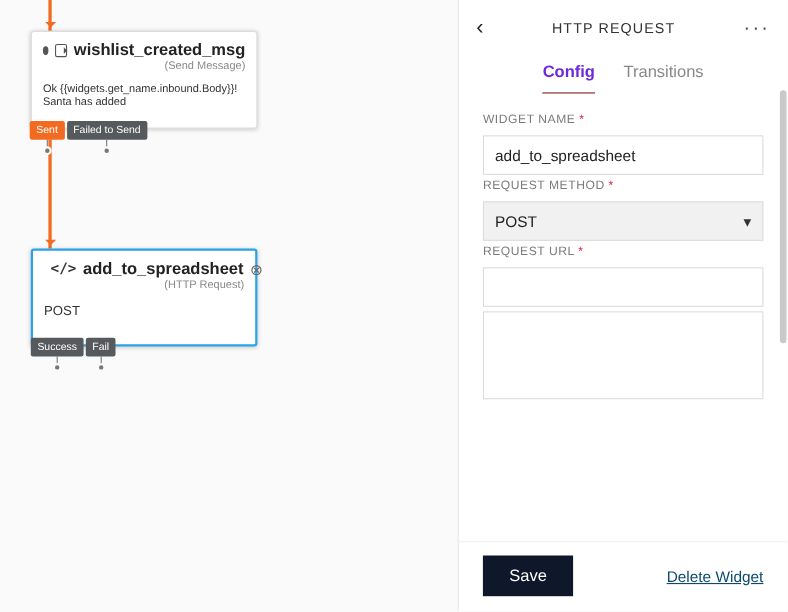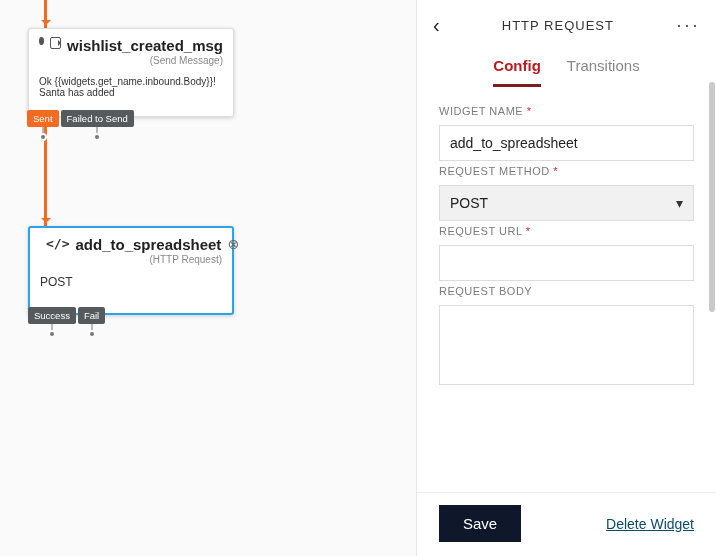--- a/index.html
+++ b/index.html
@@ -8,21 +8,21 @@
 
 
 .canvas { flex: 1; position: relative; background: #fafafa; }
 
 
 .widget { position: absolute; border-radius: 3px; box-shadow: 0 1px 4px rgba(0,0,0,0.18); }
 .w1 { left: 28px; top: 28px; width: 206px; background: #fff; border: 1px solid #ddd; }
 .w2 { left: 28px; top: 226px; width: 206px; background: #fff; border: 2px solid #2aa4e6; }
 
 .w-head { padding: 8px 10px 4px; position: relative; }
-.w-title-row { display: flex; align-items: flex-start; gap: 6px; }
+.w-title-row { display: flex; align-items: center; gap: 6px; }
 .w-title { font-size: 15px; font-weight: 600; color: #222; }
 .w-sub { text-align: right; font-size: 10px; color: #888; margin-top: 1px; }
 .w-body { padding: 6px 10px 18px; font-size: 10px; color: #333; }
 .w2 .w-body { padding-bottom: 24px; font-size: 12px;}
 
 .icon-dot { width: 8px; height: 8px; border-radius: 50%; background: #555; display: inline-block; }
 .icon-msg { width: 18px; height: 12px; border: 1.5px solid #555; border-radius: 2px; position: relative; }
 .icon-msg::after { content:""; position:absolute; right:-4px; top:2px; width:0; height:0; border:3px solid transparent; border-left-color:#555; }
 .icon-code { font-family: monospace; font-size: 13px; color:#333; font-weight:600; }
 .close-x { font-size: 14px; color:#666; margin-left:auto; }
@@ -42,21 +42,21 @@
 
 
 .panel { width: 300px; background:#fff; border-left:1px solid #e6e6e6; display:flex; flex-direction:column; position:relative;}
 .panel-scroll { position:absolute; right:1px; top:82px; width:6px; height:230px; background:#c9c9c9; border-radius:3px;}
 .p-head { display:flex; align-items:center; justify-content:space-between; padding:14px 16px 8px; }
 .p-back { font-size:20px; color:#222; cursor:pointer; }
 .p-title { font-size:13px; letter-spacing:1px; color:#333; font-weight:500;}
 .p-more { font-size:18px; color:#444; letter-spacing:2px; cursor:pointer;}
 .tabs { display:flex; gap:26px; padding:12px 0 0; justify-content:center; border-bottom:0; }
 .tab { font-size:15px; padding-bottom:10px; color:#888; cursor:pointer;}
-.tab.active { color:#b91c1c; font-weight:600; border-bottom:3px solid #7f1d1d; }
+.tab.active { color:#6d28d9; font-weight:600; border-bottom:1px solid #7f1d1d; }
 .p-body { padding:18px 22px 10px; overflow:hidden; flex:1;}
 .field { margin-bottom:4px; }
 .flabel { font-size:11px; letter-spacing:.5px; color:#7b7b7b; margin-bottom:8px; }
 .req { color:#e6183d; }
 .input { width:100%; border:1px solid #dcdcdc; padding:9px 10px; font-size:14px; color:#222; background:#fff;}
 .select { width:100%; border:1px solid #dcdcdc; background:#f1f1f1; padding:9px 10px; font-size:14px; color:#222; display:flex; justify-content:space-between; align-items:center; cursor:pointer;}
 .chev { font-size:14px; color:#333;}
 .textarea { width:100%; height:80px; border:1px solid #dcdcdc; background:#fff; resize:none;}
 .p-foot { border-top:1px solid #eee; padding:12px 22px 14px; display:flex; align-items:center; justify-content:space-between;}
 .save-btn { background:#0f172a; color:#fff; border:none; padding:10px 24px; font-size:15px; font-weight:500; cursor:pointer;}
@@ -137,21 +137,20 @@
         <div class="select">
           <span>POST</span>
           <span class="chev">▾</span>
         </div>
       </div>
       <div class="field">
         <div class="flabel"><span>REQUEST URL</span> <span class="req">*</span></div>
         <input class="input" value="" style="">
       </div>
       <div class="field">
-        <div class="flabel">REQUEST BODY</div>
         <textarea class="textarea" style=""></textarea>
       </div>
     </div>
     <div class="p-foot">
       <button class="save-btn">Save</button>
       <span class="delete-link">Delete Widget</span>
     </div>
   </div>
 </div>
 

